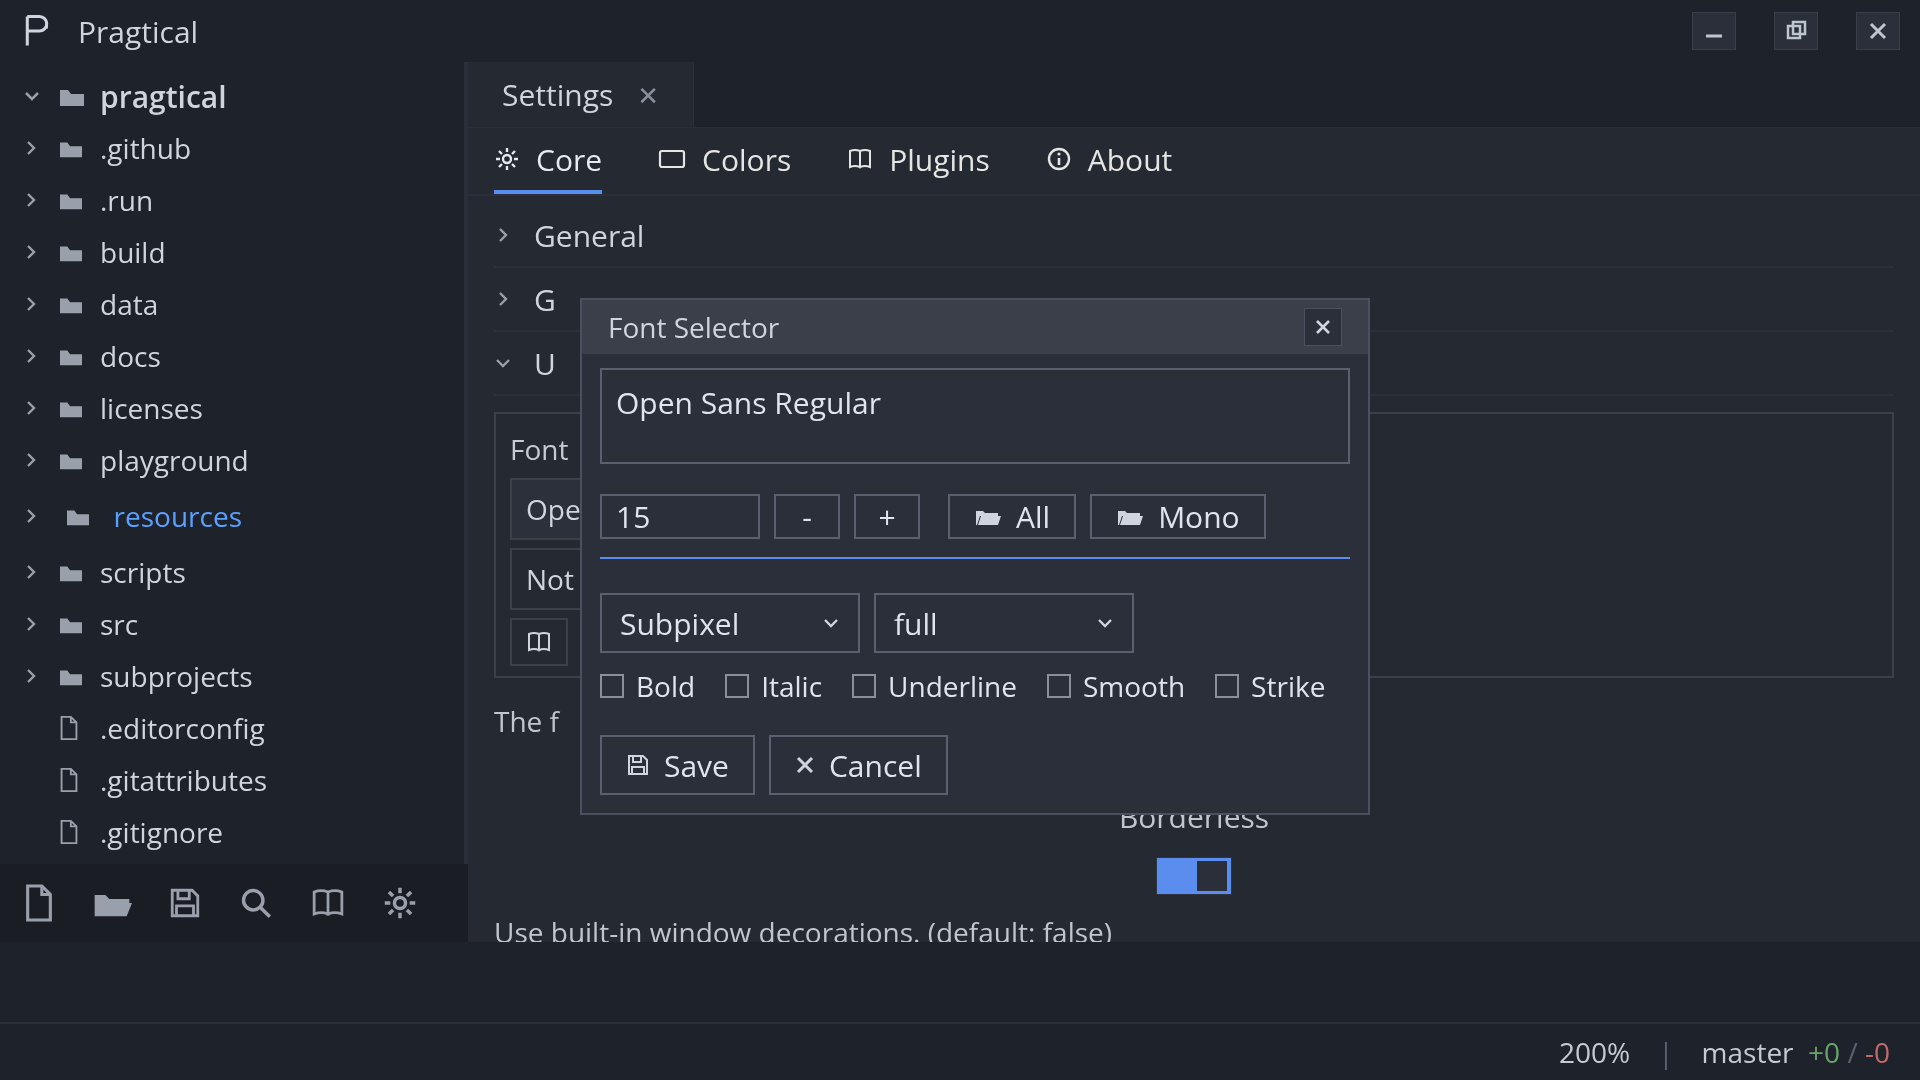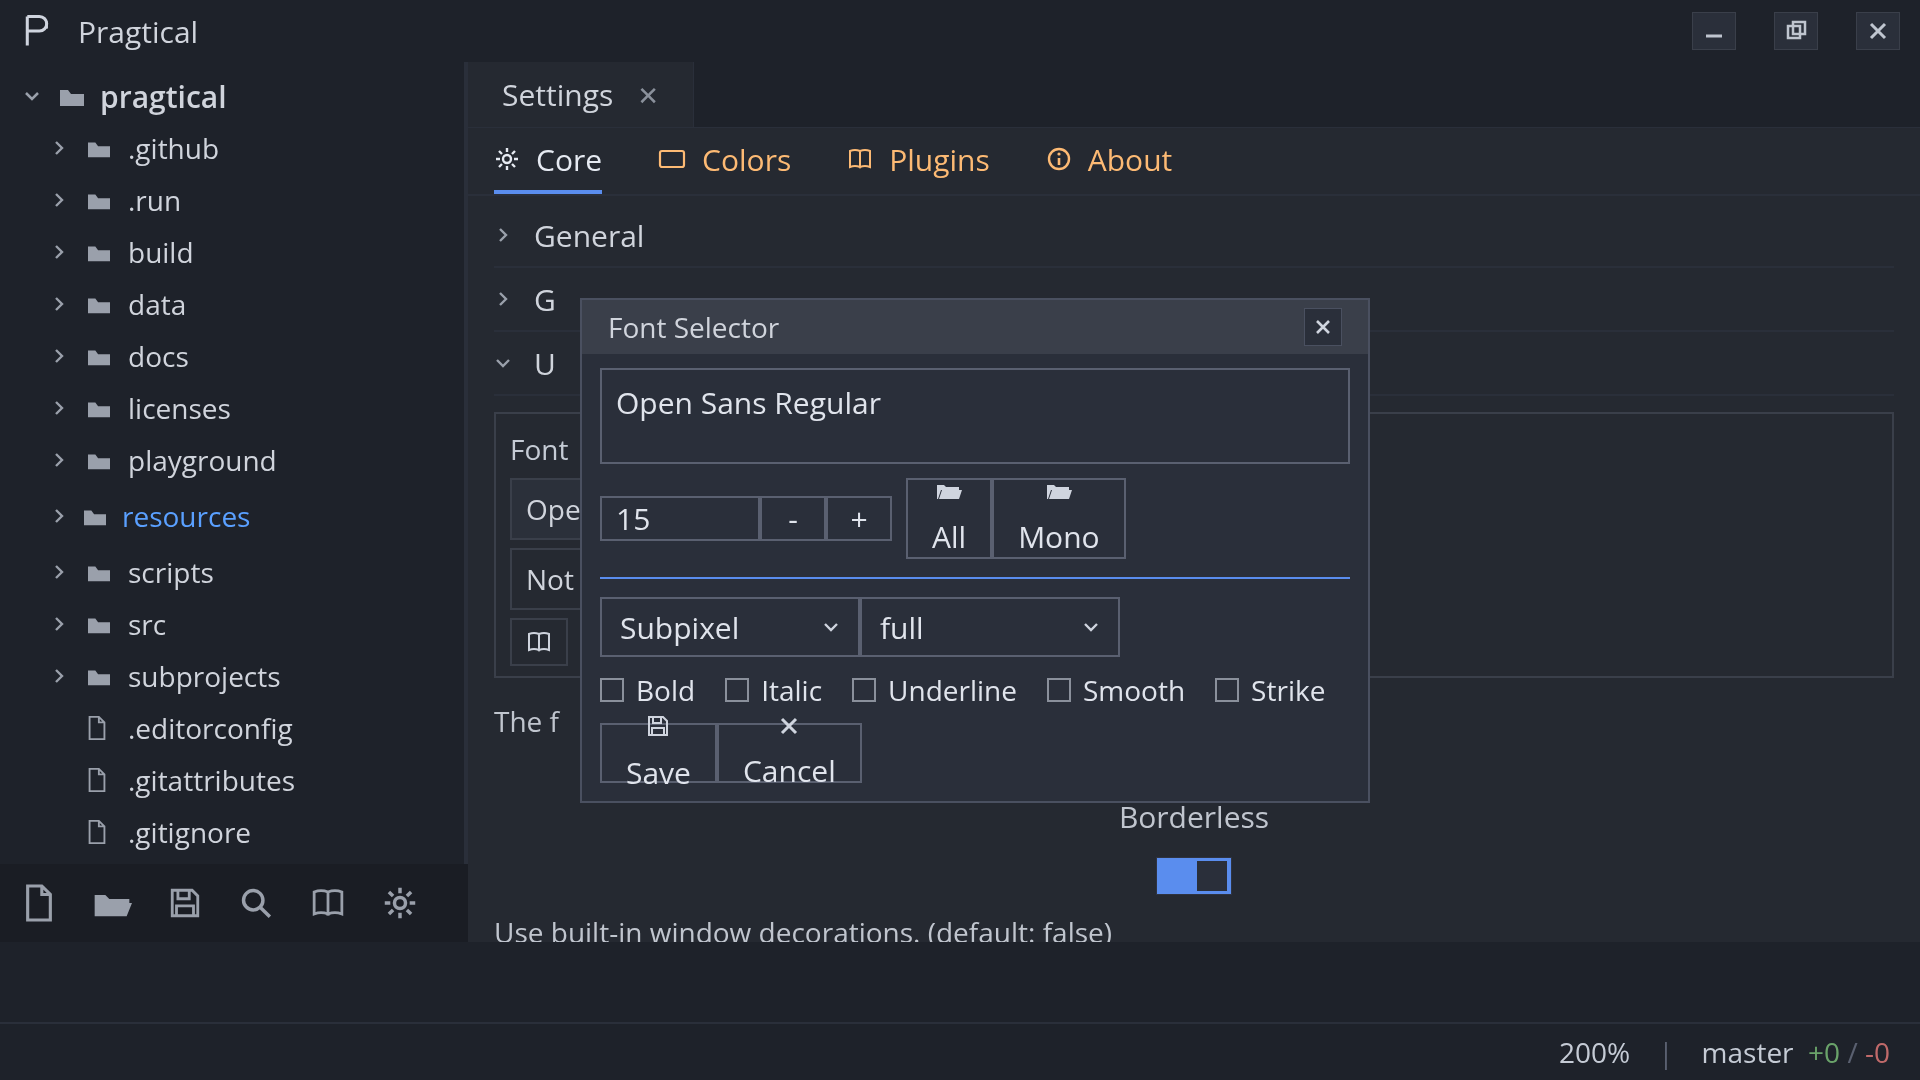--- a/index.html
+++ b/index.html
@@ -19,21 +19,21 @@
   .winbtn + .winbtn { margin-left: 14px; }
 
   
   .main { display: flex; height: 880px; }
 
   
   .sidebar { width: 470px; display:flex; flex-direction:column; background:#1e222a; }
   .tree { flex: 1; overflow: hidden; border-right:4px solid #2a2f3a; padding-top:8px; }
   .tree-row { display:flex; align-items:center; height:52px; padding-left:22px; gap:14px; cursor:pointer; }
   .tree-row.root { font-weight:600; color:#e0e4ec; font-size:30px; }
-  .tree-row.child { padding-left:50px; font-size:28px; }
+  .tree-row.child { padding-left:22px; font-size:28px; }
   .tree-row .chev { width:22px; color:#9aa0ab; }
   .tree-row.file .chev { visibility:hidden; }
   .tree-row .ico { width:28px; color:#9aa0ab; }
   .tree-row .label { color:#d0d4dc; }
   .tree-row.sel .label { color:#5aa0ff; }
 
   
   .sidetools { height:78px; background:#1a1d24; display:flex; align-items:center; gap:36px; padding-left:22px; }
   .sidetools .tool { color:#9aa0ab; cursor:pointer; }
 
@@ -42,21 +42,21 @@
 
   
   .tabbar { height:66px; display:flex; align-items:stretch; background:#1e222a; border-bottom:1px solid #2a2f3a; }
   .tab { display:flex; align-items:center; gap:24px; padding:0 34px; background:#252931;
          border-right:1px solid #2a2f3a; color:#d0d4dc; font-size:30px; }
   .tab .close { color:#8a909b; cursor:pointer; font-size:26px; }
 
   
   .setnav { height:68px; display:flex; align-items:center; gap:56px; padding-left:26px;
             border-bottom:2px solid #2a2f3a; }
-  .setnav-item { display:flex; align-items:center; gap:16px; color:#fdba74; font-size:30px; cursor:pointer;
+  .setnav-item { display:flex; align-items:center; gap:16px; color:#e5e5e5; font-size:30px; cursor:pointer;
                  height:100%; border-bottom:4px solid transparent; }
   .setnav-item.active { color:#e6eaf2; border-bottom-color:#5a8dee; }
 
   
   .setbody { flex:1; overflow:hidden; padding:8px 26px 0 26px; position:relative; }
   .section { display:flex; align-items:center; gap:18px; height:64px; border-bottom:2px solid #2a2f3a;
              color:#d0d4dc; font-size:30px; cursor:pointer; }
   .section .chev { width:22px; color:#9aa0ab; }
 
   .fontbox { margin-top:16px; border:2px solid #3a3f4a; padding:10px 14px; display:flex; flex-direction:column; gap:4px; width:1400px; }
@@ -76,26 +76,26 @@
     position:absolute; left:580px; top:298px; width:790px;
     background:#2a2f3a; border:2px solid #4a5060; display:flex; flex-direction:column; z-index:10;
   }
   .modal .mtitle { display:flex; align-items:center; justify-content:space-between; background:#3a3f4a;
                    padding:8px 26px; color:#d0d4dc; font-size:28px; }
   .modal .mtitle .x { width:38px; height:38px; background:#2a2f3a; border:1px solid #4a5060;
                       display:flex; align-items:center; justify-content:center; color:#cfd4de; cursor:pointer; }
   .modal .mbody { padding:14px 18px 18px 18px; display:flex; flex-direction:column; gap:14px; }
 
   .mtext { border:2px solid #5a6070; padding:12px 14px; color:#e0e4ec; font-size:30px; height:96px; }
-  .mrow { display:flex; align-items:center; }
+  .mrow { display:flex; gap:14px; align-items:flex-end;margin-top:16px; }
   .mctl { border:2px solid #5a6070; display:flex; align-items:center; justify-content:center;
           color:#e0e4ec; font-size:30px; background:transparent; cursor:pointer; }
   .numbox { width:160px; padding:0 14px; justify-content:flex-start; }
   .step { width:66px; }
-  .btn { padding:0 24px; gap:14px;flex-direction:column; }
+  .btn { padding:0 24px; gap:14px; }
   .btn .ico { color:#cfd4de; }
 
   .hr { height:2px; background:#5a8dee; margin:4px 0; }
 
   .sel { width:260px; padding:0 18px; justify-content:space-between; height:60px; }
   .sel .chev { color:#cfd4de; }
 
   .checks { display:flex; gap:30px; flex-wrap:wrap; }
   .chk { display:flex; align-items:center; gap:12px; color:#e0e4ec; font-size:28px; cursor:pointer; }
   .chk .box { width:24px; height:24px; border:2px solid #8a909b; }

